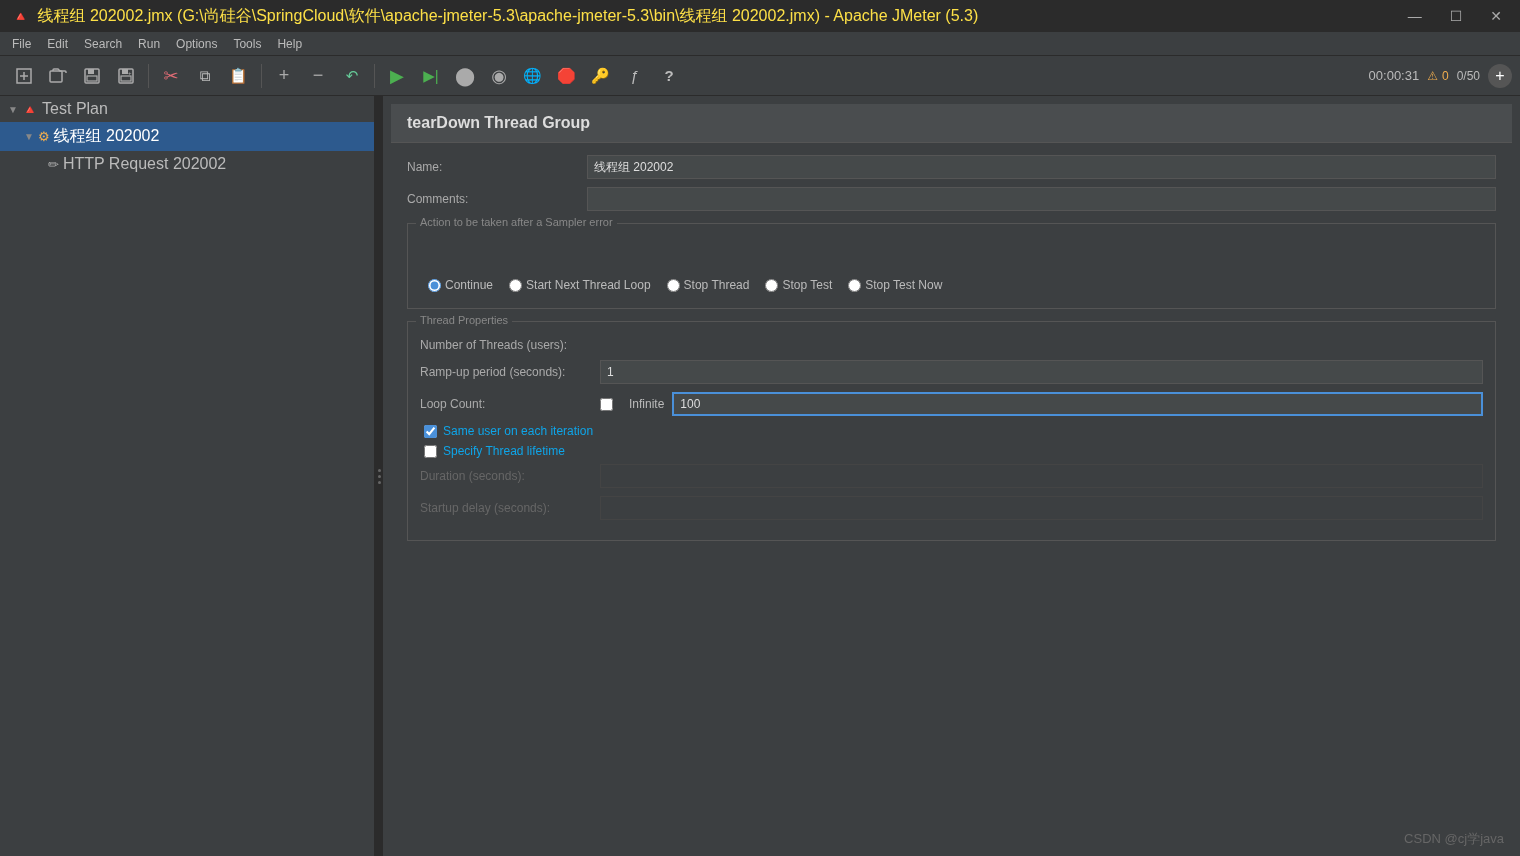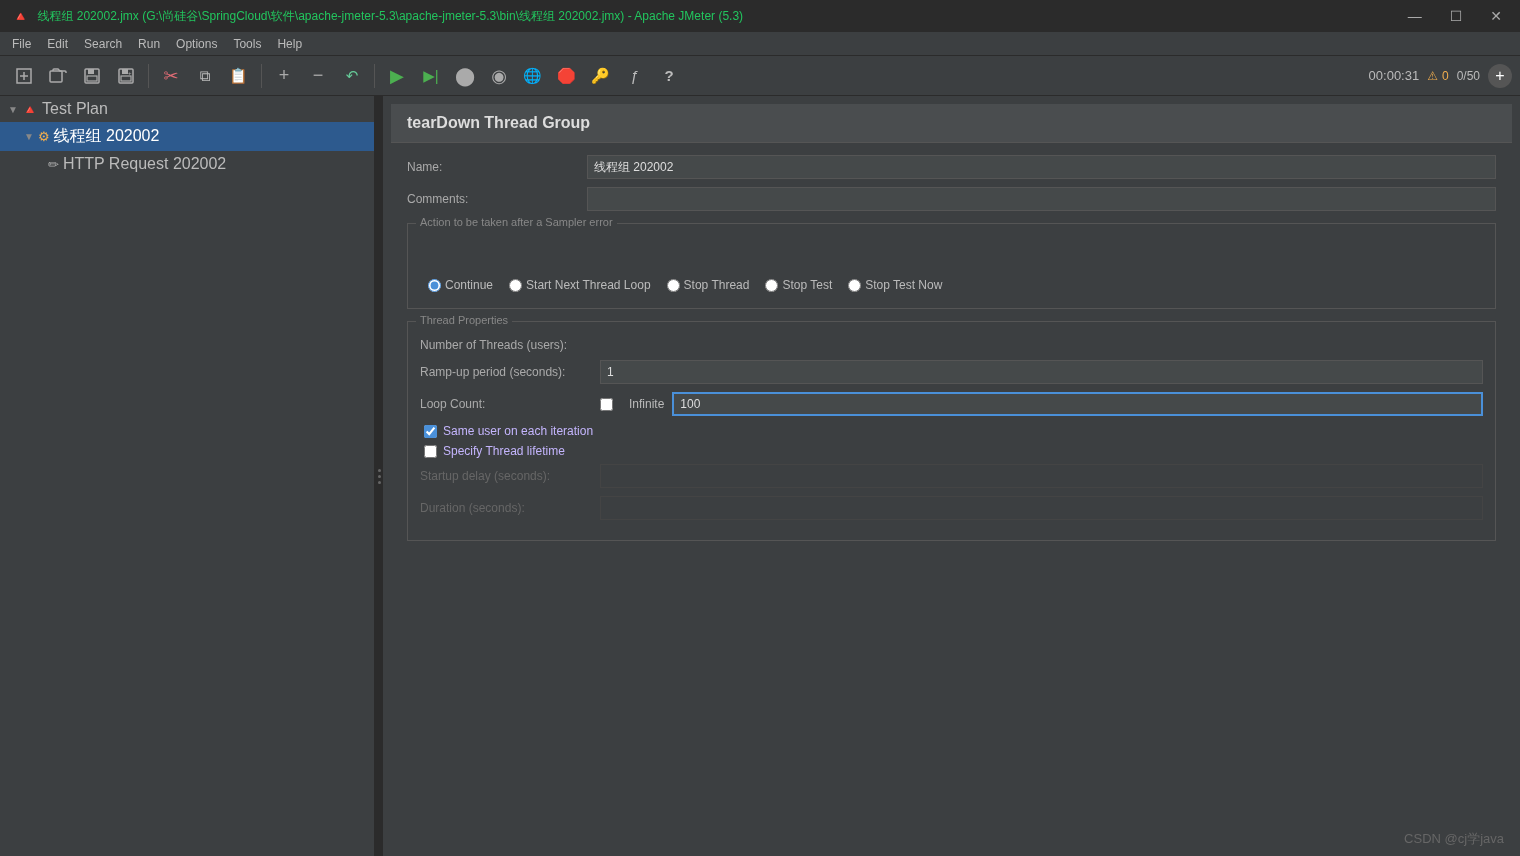--- a/index.html
+++ b/index.html
@@ -28,22 +28,22 @@
     .title-bar-left {
       display: flex;
       align-items: center;
       gap: 8px;
     }
     .title-icon {
       color: #e74c3c;
       font-size: 14px;
     }
     .title-text {
-      color: #22c55e;
-      font-size: 12px;
+      color: #fde047;
+      font-size: 16px;
     }
     .title-bar-controls {
       display: flex;
       gap: 16px;
     }
     .title-bar-btn {
       color: #aaaaaa;
       font-size: 14px;
       cursor: pointer;
       background: none;
@@ -238,21 +238,21 @@
       align-items: center;
       gap: 6px;
       margin-bottom: 6px;
       padding-left: 4px;
     }
     .checkbox-row input[type="checkbox"] {
       accent-color: #4a90d9;
     }
     .checkbox-label {
       font-size: 12px;
-      color: #c4b5fd;
+      color: #0ea5e9;
       cursor: pointer;
     }
 
     
     .divider-handle {
       width: 8px;
       background: #2b2b2b;
       cursor: col-resize;
       display: flex;
       align-items: center;
@@ -474,26 +474,26 @@
           <input type="checkbox" checked="" style="">
           <label class="checkbox-label">Same user on each iteration</label>
         </div>
 
         <div class="checkbox-row">
           <input type="checkbox" style="">
           <label class="checkbox-label">Specify Thread lifetime</label>
         </div>
 
         <div class="form-row">
+          <span class="form-label" style="color:#666;">Duration (seconds):</span>
+          <input type="text" value="" disabled="" style="flex: 1 1 0%; background: rgb(60, 63, 65); border: 1px solid rgb(68, 68, 68); color: rgb(85, 85, 85); padding: 3px 6px; height: 24px; font-size: 12px;">
+        </div>
+
+        <div class="form-row">
           <span class="form-label" style="color:#666;">Startup delay (seconds):</span>
-          <input type="text" value="" disabled="" style="flex: 1 1 0%; background: rgb(60, 63, 65); border: 1px solid rgb(68, 68, 68); color: rgb(85, 85, 85); padding: 3px 6px; height: 24px; font-size: 12px;">
-        </div>
-
-        <div class="form-row">
-          <span class="form-label" style="color:#666;">Duration (seconds):</span>
           <input type="text" value="" disabled="" style="flex: 1 1 0%; background: rgb(60, 63, 65); border: 1px solid rgb(68, 68, 68); color: rgb(85, 85, 85); padding: 3px 6px; height: 24px; font-size: 12px;">
         </div>
 
       </div>
 
     </div>
   </div>
 </div>
 
 <div class="status-bar">

